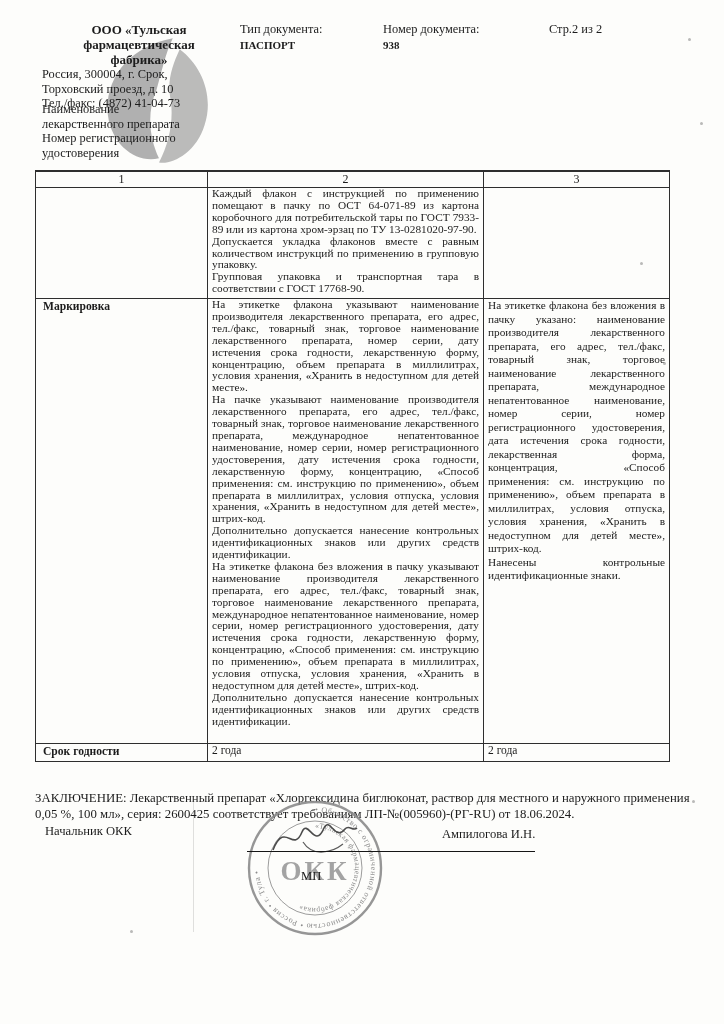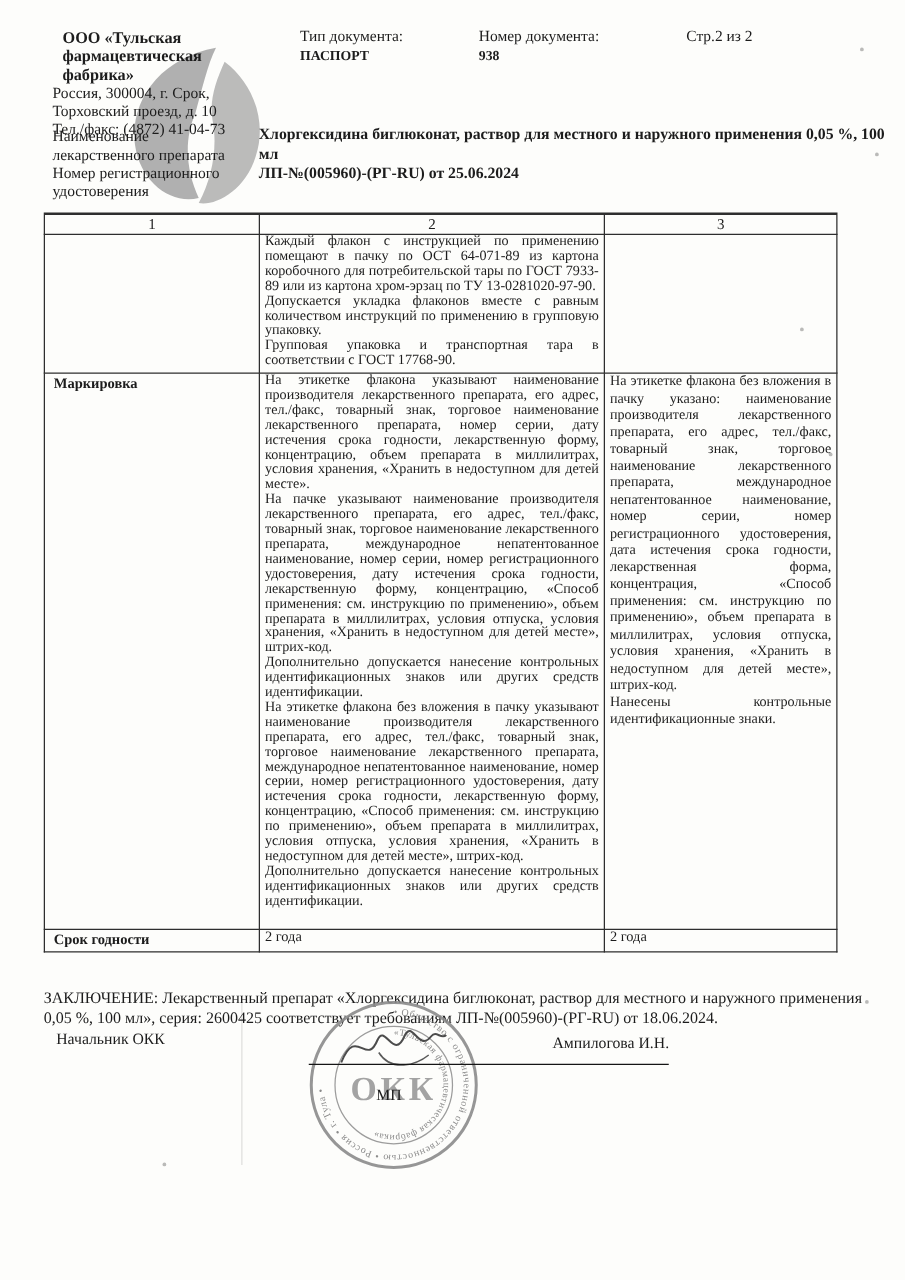--- a/index.html
+++ b/index.html
@@ -3,21 +3,21 @@
 <meta charset="utf-8">
 <style>
   html,body { margin:0; padding:0; background:#e8e8e8; }
   .page {
     position:relative; width:724px; height:1024px; margin:0 auto;
     background:#fdfdfb; overflow:hidden;
     font-family:"Liberation Serif", serif; color:#1c1c1c;
   }
   
   .logo-wrap { position:absolute; left:84px; top:30px; width:150px; height:138px; z-index:1; opacity:.8; }
-  .hdr-company-name { position:absolute; left:50px; top:22px; width:178px; 
+  .hdr-company-name { position:absolute; left:50px; top:22px; width:178px; text-align:center;
     font-weight:bold; font-size:13px; line-height:15px; z-index:2; }
   .hdr-address { position:absolute; left:42px; top:67px; font-size:12.4px; line-height:14.6px; z-index:2; }
   .hdr-label { position:absolute; left:42px; font-size:12.4px; line-height:14.6px; z-index:2; }
   .hdr-label.name { top:102px; }
   .hdr-label.reg  { top:131px; }
   .hdr-field { position:absolute; top:22px; font-size:12.4px; line-height:14.5px; }
   .hdr-field .fld-value { font-weight:bold; font-size:11px; margin-top:1px;font-family:Liberation Serif, serif; }
   .fld-doctype { left:240px; }
   .fld-docnum  { left:383px; }
   .fld-page    { left:549px; }
@@ -85,24 +85,20 @@
   <div class="hdr-field fld-doctype">
     <div class="fld-label">Тип документа:</div>
     <div class="fld-value">ПАСПОРТ</div>
   </div>
   <div class="hdr-field fld-docnum">
     <div class="fld-label">Номер документа:</div>
     <div class="fld-value">938</div>
   </div>
   <div class="hdr-field fld-page">Стр.2 из 2</div>
 
-  <div class="product-block">
-    <div>Хлоргексидина биглюконат, раствор для местного и наружного применения 0,05 %, 100 мл</div>
-    <div>ЛП-№(005960)-(РГ-RU) от 25.06.2024</div>
-  </div>
 
   <table class="doc-table">
     <colgroup>
         <col style="width:172px">
         <col style="width:276px">
         <col style="width:186px">
       </colgroup>
     <tbody>
         <tr class="hdr-row">
       <td>1</td>

